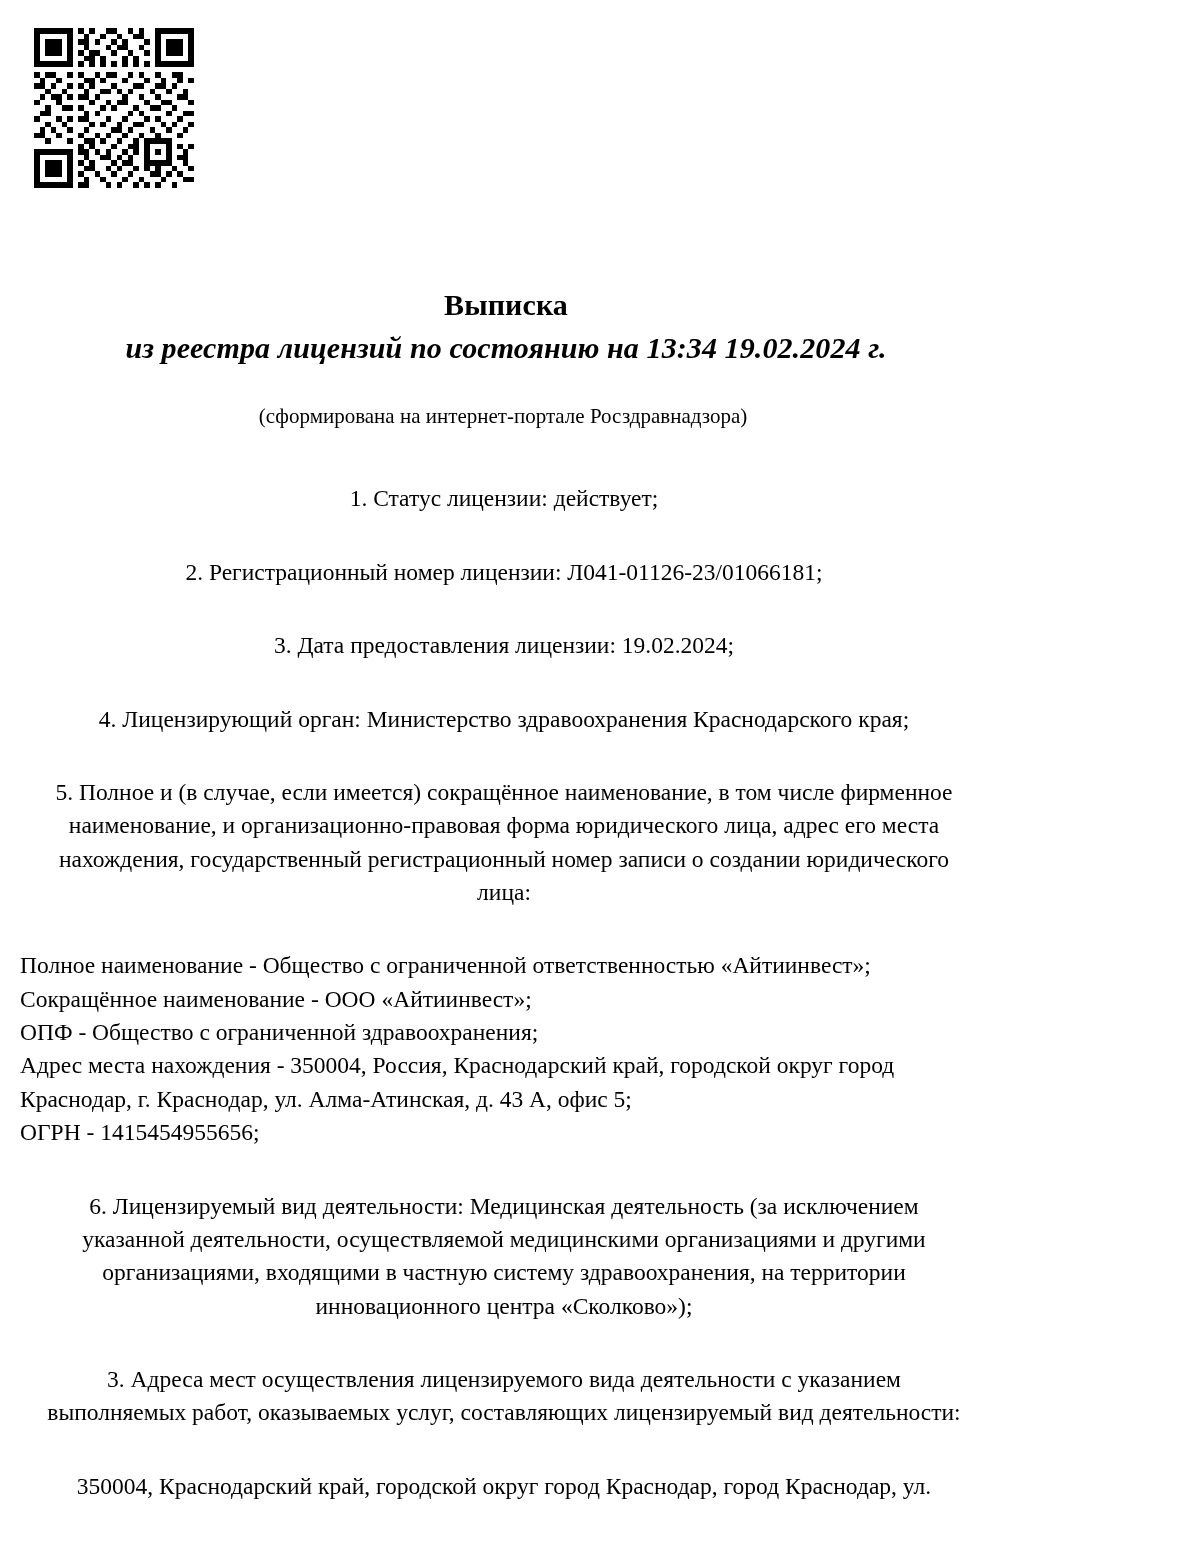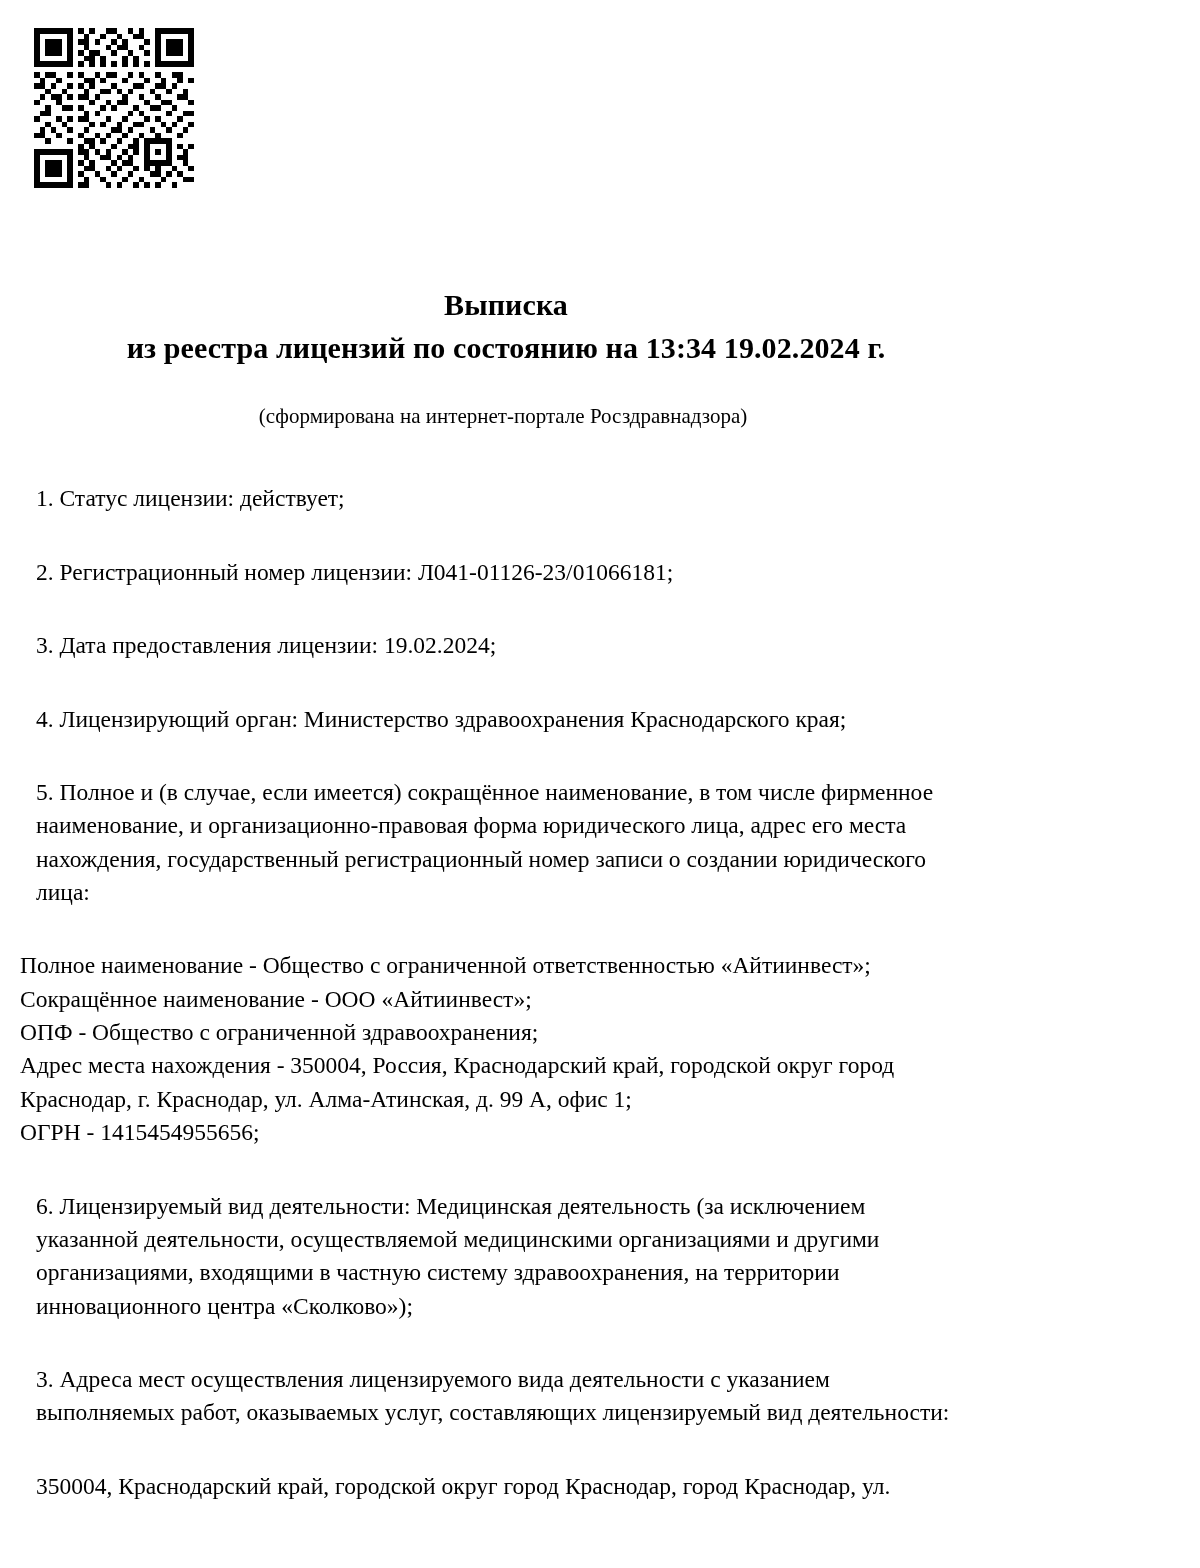--- a/index.html
+++ b/index.html
@@ -34,40 +34,40 @@
   
   .title-block {
     margin-top: 96px;
     text-align: center;
     font-weight: bold;
     font-size: 30px;
     line-height: 1.42;
     letter-spacing: 0.1px;
   }
   .title-line1 { display: block; }
-  .title-line2 { display: block; }
+  .title-line2 { display: block; font-style: italic; }
 
   .subtitle {
     margin-top: 34px;
     text-align: center;
     padding-right: 6px;
     font-size: 21px;
     line-height: 1.3;
   }
 
   
   .content {
     margin-top: 52px;
     padding: 0 20px 0 0;
   }
   p.item {
     margin: 0 0 40px 16px;
     font-size: 23.5px;
     line-height: 1.42;
-    text-align: left;
+    text-align: center;
   }
   .sub-block {
     margin: 4px 0 40px 0;
     font-size: 23.5px;
     line-height: 1.42;
   }
   .sub-block div { white-space: normal; }
 </style>
 </head>
 <body>
@@ -317,21 +317,21 @@
     <p class="item">1. Статус лицензии: действует;</p>
     <p class="item">2. Регистрационный номер лицензии: Л041-01126-23/01066181;</p>
     <p class="item">3. Дата предоставления лицензии: 19.02.2024;</p>
     <p class="item">4. Лицензирующий орган: Министерство здравоохранения Краснодарского края;</p>
     <p class="item">5. Полное и (в случае, если имеется) сокращённое наименование, в том числе фирменное наименование, и организационно-правовая форма юридического лица, адрес его места нахождения, государственный регистрационный номер записи о создании юридического лица:</p>
 
     <div class="sub-block">
       <div>Полное наименование - Общество с ограниченной ответственностью «Айтиинвест»;</div>
       <div>Сокращённое наименование - ООО «Айтиинвест»;</div>
       <div>ОПФ - Общество с ограниченной здравоохранения;</div>
-      <div>Адрес места нахождения - 350004, Россия, Краснодарский край, городской округ город Краснодар, г. Краснодар, ул. Алма-Атинская, д. 99 А, офис 1;</div>
+      <div>Адрес места нахождения - 350004, Россия, Краснодарский край, городской округ город Краснодар, г. Краснодар, ул. Алма-Атинская, д. 43 А, офис 5;</div>
       <div>ОГРН - 1415454955656;</div>
     </div>
 
     <p class="item">6. Лицензируемый вид деятельности: Медицинская деятельность (за исключением указанной деятельности, осуществляемой медицинскими организациями и другими организациями, входящими в частную систему здравоохранения, на территории инновационного центра «Сколково»);</p>
     <p class="item">3. Адреса мест осуществления лицензируемого вида деятельности с указанием выполняемых работ, оказываемых услуг, составляющих лицензируемый вид деятельности:</p>
     <p class="item">350004, Краснодарский край, городской округ город Краснодар, город Краснодар, ул.</p>
 
   </div>
 </div>
 

